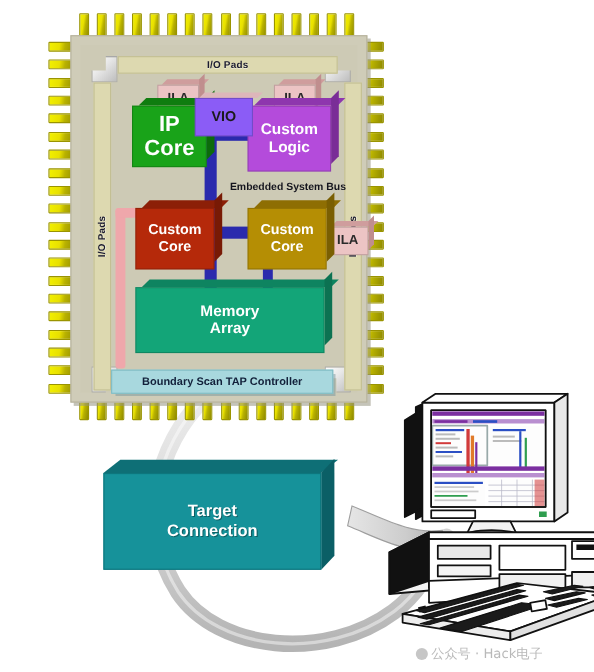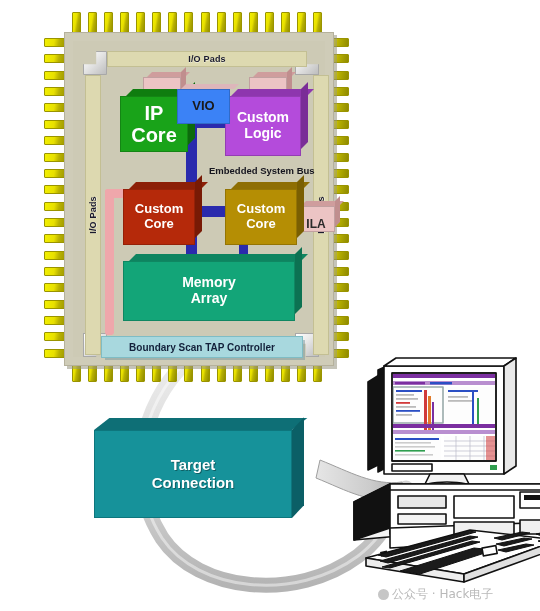--- a/index.html
+++ b/index.html
@@ -81,21 +81,21 @@
     box-sizing:border-box;
   }
 
   .depth{
     position:absolute;pointer-events:none;
   }
 
   .lbl{font-weight:bold;display:block;}
 
   
-  .ila .face{background:#ecc4c4;color:#2a2a2a;font-size:12px;font-weight:bold;justify-content:flex-end;}
+  .ila .face{background:#ecc4c4;color:#2a2a2a;font-size:12px;font-weight:bold;}
 
   .bus{position:absolute;background:#2a2aad;}
 
   .trace-pink{position:absolute;background:#efa7ab;border-radius:3px;}
 
   .tap{
     position:absolute;
     background:#a8d8de;border:1px solid #7fbcc4;
     display:flex;align-items:center;justify-content:center;
     font-size:10px;font-weight:bold;color:#12203a;
@@ -343,21 +343,21 @@
                transform:skewY(-45deg);transform-origin:top left;"></div>
           <div class="face" style="background:#b44bdb;color:#ffffff;font-size:14px;">
             <span class="lbl">Custom</span>
             <span class="lbl">Logic</span>
           </div>
         </div>
 
         <div class="blk" style="left:104px;top:48px;width:53px;height:35px;z-index:6;">
           <div class="depth" style="left:4px;top:-5px;width:53px;height:5px;background:#ddb6ba;
                transform:skewX(-45deg);transform-origin:bottom left;"></div>
-          <div class="face" style="background:#3b82f6;color:#1a1a1a;font-size:13px;">
+          <div class="face" style="background:#8b5cf6;color:#1a1a1a;font-size:13px;">
             <span class="lbl">VIO</span>
           </div>
         </div>
 
         <div class="bustext" style="left:136px;top:124px;">Embedded System Bus</div>
 
         <div class="blk" style="left:50px;top:148px;width:72px;height:56px;">
           <div class="depth" style="left:6px;top:-7px;width:72px;height:7px;background:#8c1f07;
                transform:skewX(-45deg);transform-origin:bottom left;"></div>
           <div class="depth" style="left:72px;top:-7px;width:7px;height:56px;background:#781a05;

